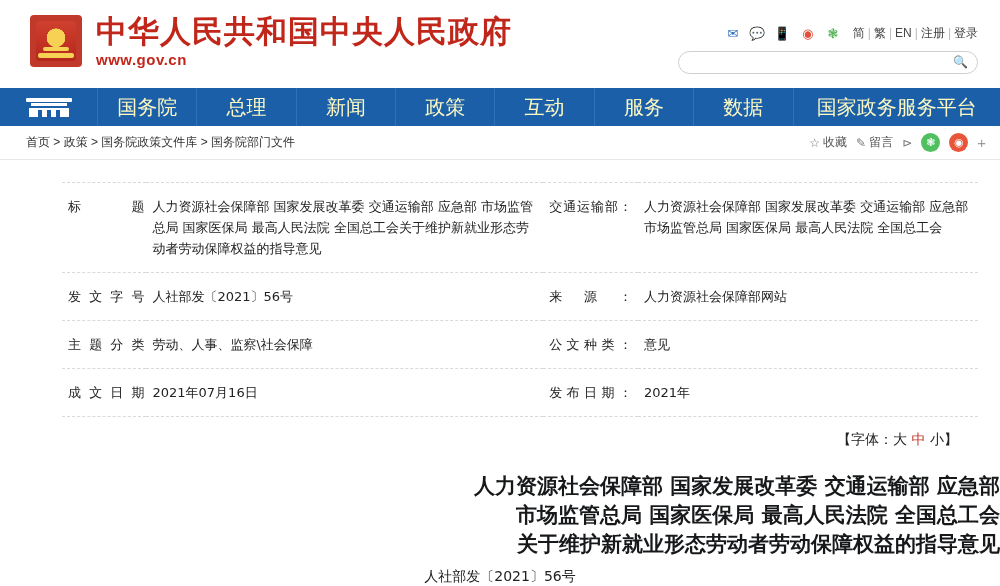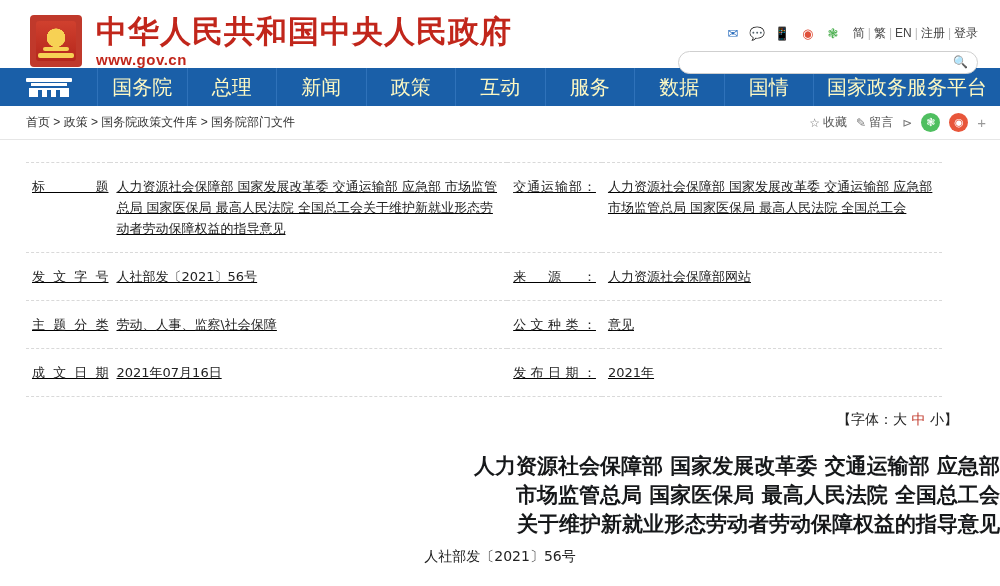--- a/index.html
+++ b/index.html
@@ -8,21 +8,21 @@
     width: 1000px; height: 586px;
     background: #ffffff;
     font-family: "Liberation Sans", sans-serif;
     overflow: hidden;
   }
   .page { position: relative; width: 1000px; height: 586px; background:#fff; }
 
   
   .header {
     position: relative;
-    height: 68px;
+    height: 88px;
     background: #ffffff;
     border-bottom: none;
     display: flex;
     align-items: flex-start;
   }
   .brand {
     display: flex; align-items: center;
     margin-left: 30px; margin-top: 14px;
   }
   .emblem {
@@ -180,21 +180,21 @@
   .circ {
     width: 19px; height: 19px; border-radius: 50%;
     display: inline-flex; align-items: center; justify-content: center;
     color: #fff; font-size: 11px;
   }
   .circ.green { background: #4fbf60; }
   .circ.red   { background: #e8563a; }
   .plus { color: #999; font-size: 15px; cursor: pointer; }
 
   
-  .meta-wrap { padding: 22px 42px 0 26px; text-decoration: underline; }
+  .meta-wrap { padding: 22px 42px 0 62px; }
   .meta-table {
     width: 916px;
     border-collapse: collapse;
     font-size: 13px;
     color: #222;
     font-family: "DejaVu Sans", sans-serif;
   }
   .meta-table tr { border-bottom: 1px dashed #d9d9d9; }
   .meta-table tr:first-child { border-top: 1px dashed #d9d9d9; }
   .meta-table td {
@@ -293,21 +293,20 @@
           <div class="d3"></div>
       </div>
     </div>
     <div class="nav-item">国务院</div>
     <div class="nav-item">总理</div>
     <div class="nav-item">新闻</div>
     <div class="nav-item">政策</div>
     <div class="nav-item">互动</div>
     <div class="nav-item">服务</div>
     <div class="nav-item">数据</div>
-    <div class="nav-item">国情</div>
     <div class="nav-item wide">国家政务服务平台</div>
   </div>
 
   <div class="crumbs-row">
     <div class="crumbs">首页 &gt; 政策 &gt; 国务院政策文件库 &gt; 国务院部门文件</div>
     <div class="tools">
       <span class="tool">
         <span class="g">☆</span>
         <span>收藏</span>
       </span>

